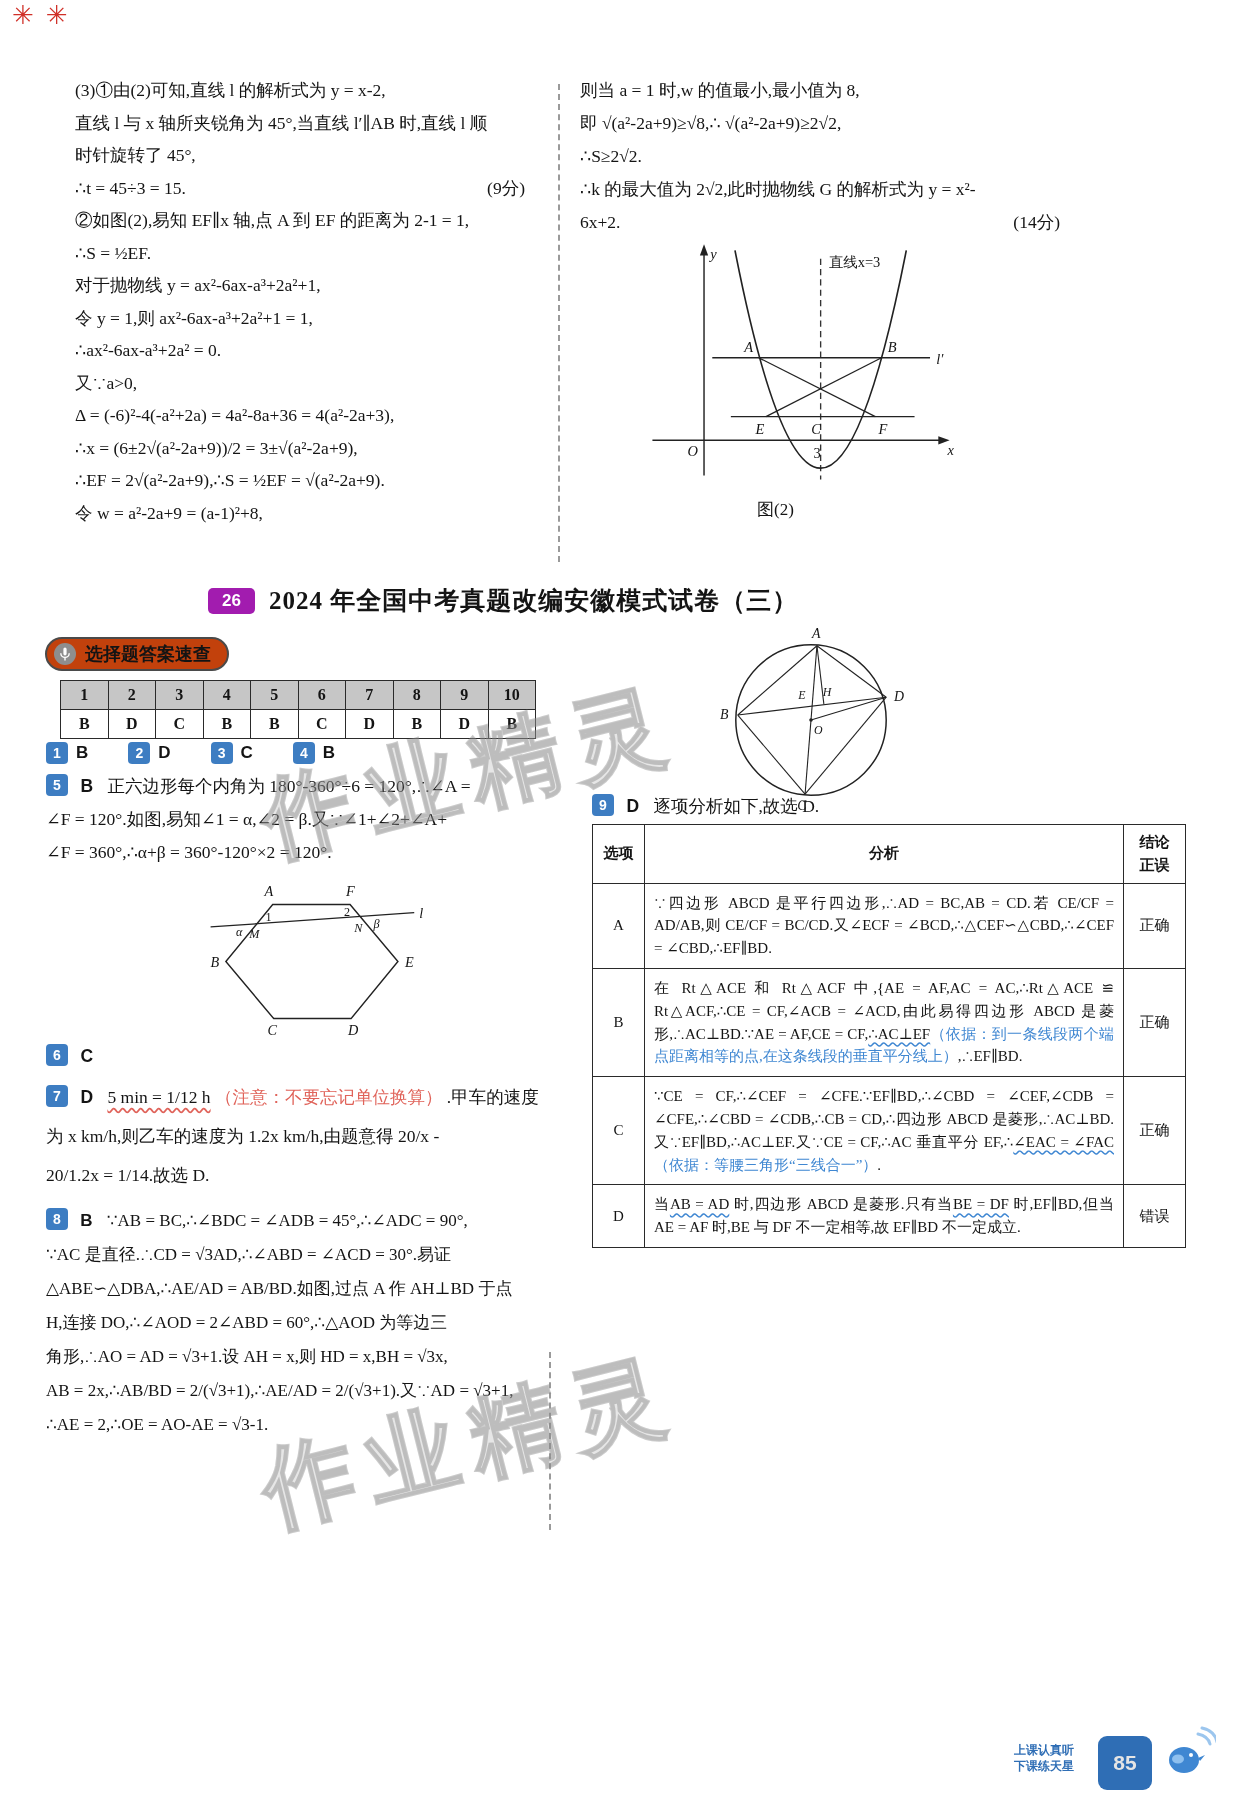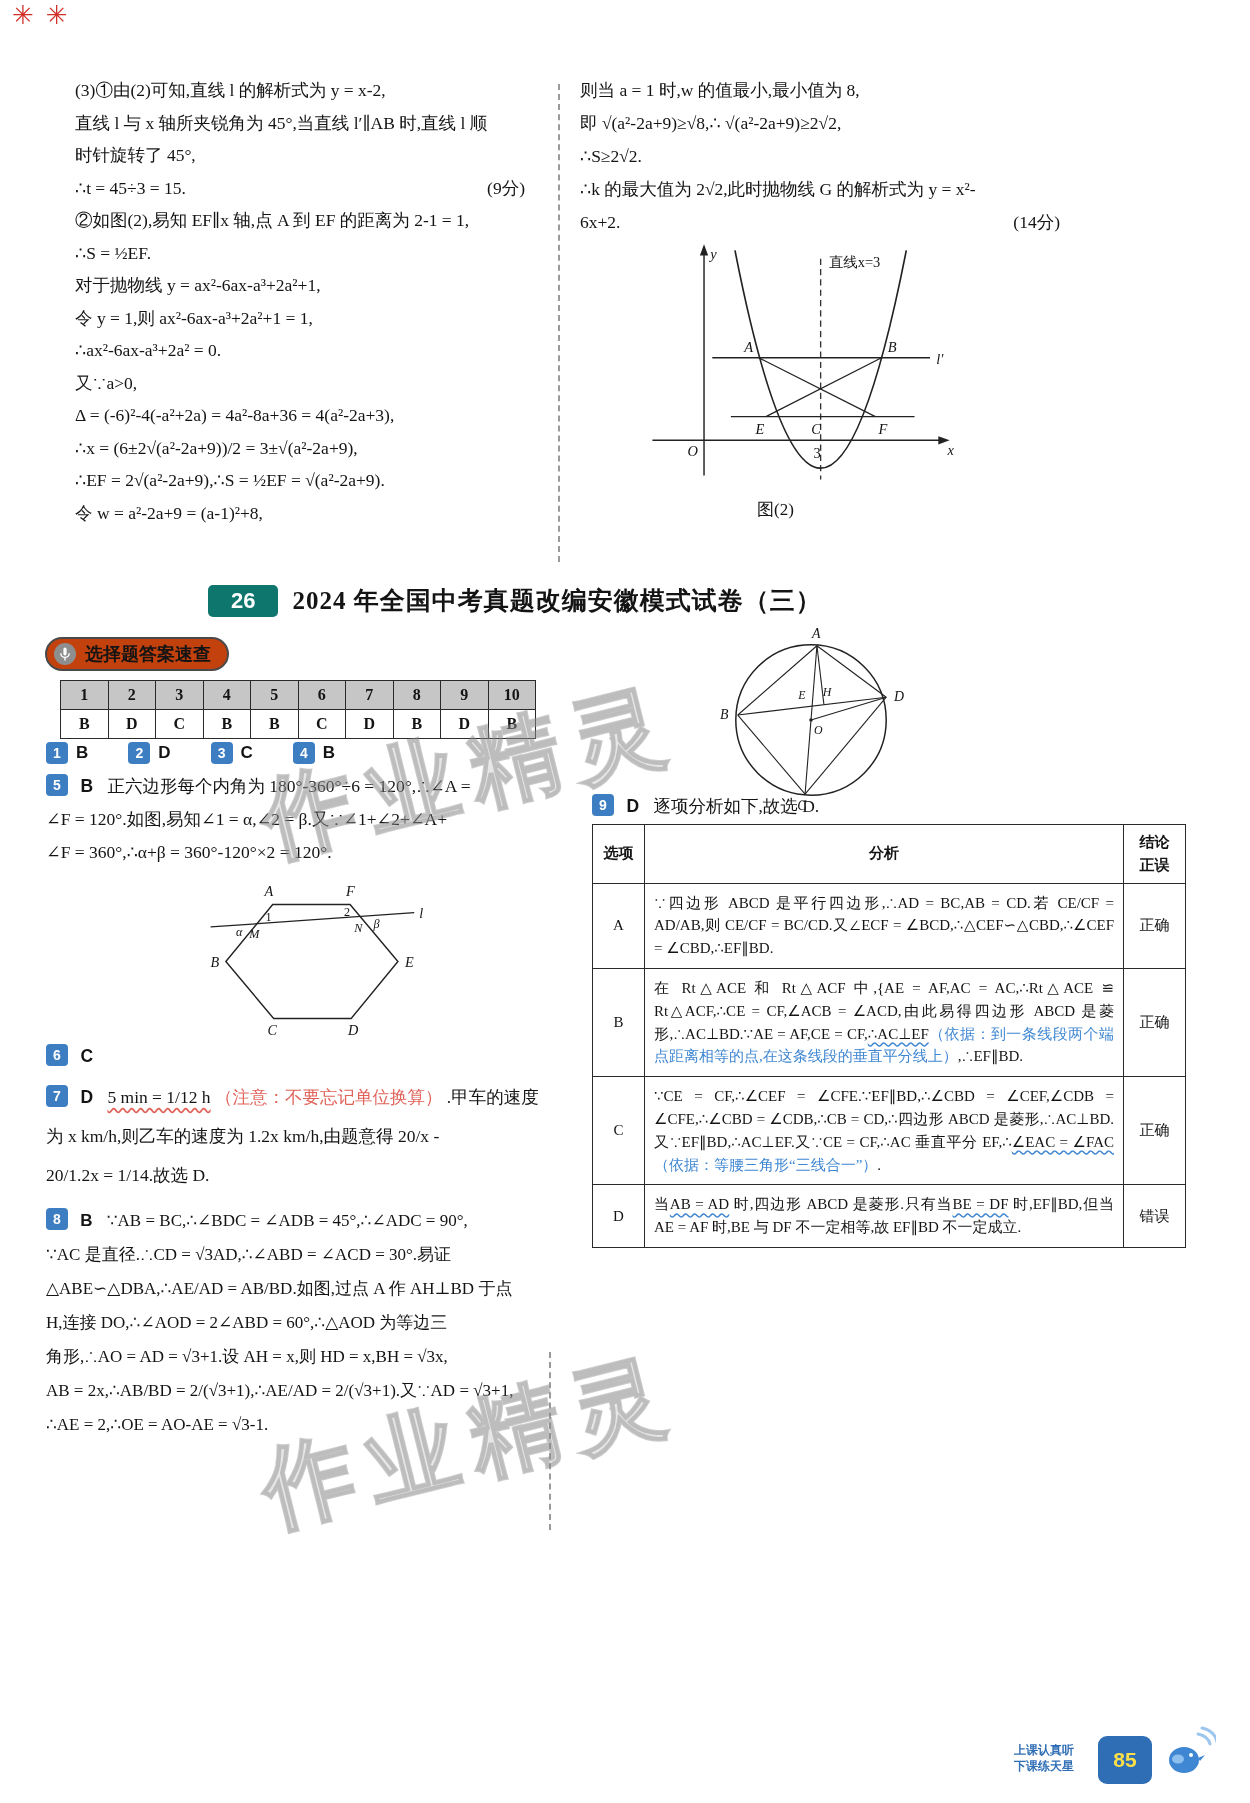--- a/index.html
+++ b/index.html
@@ -19,21 +19,21 @@
   .d1 { left:558px; top:84px; height:478px; }
   .d2 { left:549px; top:1352px; height:178px; }
 
   .fig-parabola { position:absolute; left:640px; top:236px; }
   .fig-caption { position:absolute; left:757px; top:498px; font-size:17px; }
   svg text { font-family:"Liberation Serif",serif; font-size:14px; fill:#141414; }
   svg text.it { font-style:italic; }
   svg text.sm { font-size:12px; }
 
   .title-row { position:absolute; left:208px; top:584px; display:flex; align-items:center; gap:14px; }
-  .num-box { background:#0f766e; color:#fff; font-weight:bold; font-size:22px; padding:3px 23px;
+  .num-box { background:#a21caf; color:#fff; font-weight:bold; font-size:17px; padding:3px 14px;
              border-radius:5px; font-family:"Liberation Sans",sans-serif; }
   .title-text { font-size:25px; font-weight:bold; letter-spacing:1px; }
 
   .quick-pill { position:absolute; left:45px; top:637px; display:flex; align-items:center; gap:8px;
                 border:2px solid #4a4a4a; border-radius:18px; padding:3px 16px 3px 6px;
                 font-size:18px; font-weight:bold; background:#c2410c; }
 
   .ans-table { position:absolute; left:60px; top:680px; border-collapse:collapse; font-size:16px; }
   .ans-table td { border:1.6px solid #2a2a2a; width:44.5px; height:26px; text-align:center; font-weight:bold; }
   .ans-table .hd td { background:#c6c6c6; }
@@ -53,35 +53,35 @@
   .p5 { left:46px; top:770px; width:500px; line-height:33px; }
   .nine { position:absolute; left:592px; top:794px; font-size:17.5px; }
 
   .analysis-table { position:absolute; left:592px; top:824px; border-collapse:collapse; font-size:15px;
                     line-height:1.52; table-layout:fixed; width:594px; }
   .analysis-table th, .analysis-table td { border:1.6px solid #2a2a2a; padding:8px 9px; }
   .analysis-table th { font-weight:bold; text-align:center; padding:6px 4px; }
   .th-verd { white-space:pre-line; }
   td.opt { text-align:center; }
   td.verd { text-align:center; }
-  td.analysis { text-align:justify;font-family:Liberation Serif, serif; }
+  td.analysis { text-align:justify; }
 
   .s6 { position:absolute; left:46px; top:1044px; font-size:17.5px; }
   .p7 { left:46px; top:1078px; width:500px; line-height:39px; }
   .p8 { left:46px; top:1204px; width:500px; line-height:34px; font-size:17px; }
 
   .note-red { color:#e0635a;margin-top:34px; }
   .wavy-red { text-decoration:underline wavy #e0635a; text-underline-offset:4px; }
   .note-blue { color:#3f87d2; }
   .wavy-blue { text-decoration:underline wavy #3f87d2; text-underline-offset:3px; }
 
   .footer-slogan { position:absolute; left:1014px; top:1742px; font-size:12px; color:#2f6eb5;
                    text-align:center; line-height:16px; font-weight:bold; }
-  .page-box { position:absolute; left:1098px; top:1736px; width:54px; height:48px; background:#2f6eb5;
-              border-radius:9px; color:#fde047; font-weight:bold; font-size:21px; display:flex;
+  .page-box { position:absolute; left:1098px; top:1736px; width:54px; height:54px; background:#2f6eb5;
+              border-radius:9px; color:#e5e5e5; font-weight:bold; font-size:21px; display:flex;
               align-items:center; justify-content:center; font-family:"Liberation Sans",sans-serif; }
   .mascot { position:absolute; left:1158px; top:1726px; }
 
   .wm { position:absolute; font-size:92px; font-weight:bold; font-family:"DejaVu Sans",sans-serif;
         letter-spacing:14px; color:rgba(130,130,130,0.20); -webkit-text-stroke:2px rgba(140,140,140,0.45);
         transform:rotate(-14deg); white-space:nowrap; pointer-events:none; }
   .wm1 { left:258px; top:710px; }
   .wm2 { left:258px; top:1380px; }
 </style>
 </head>

